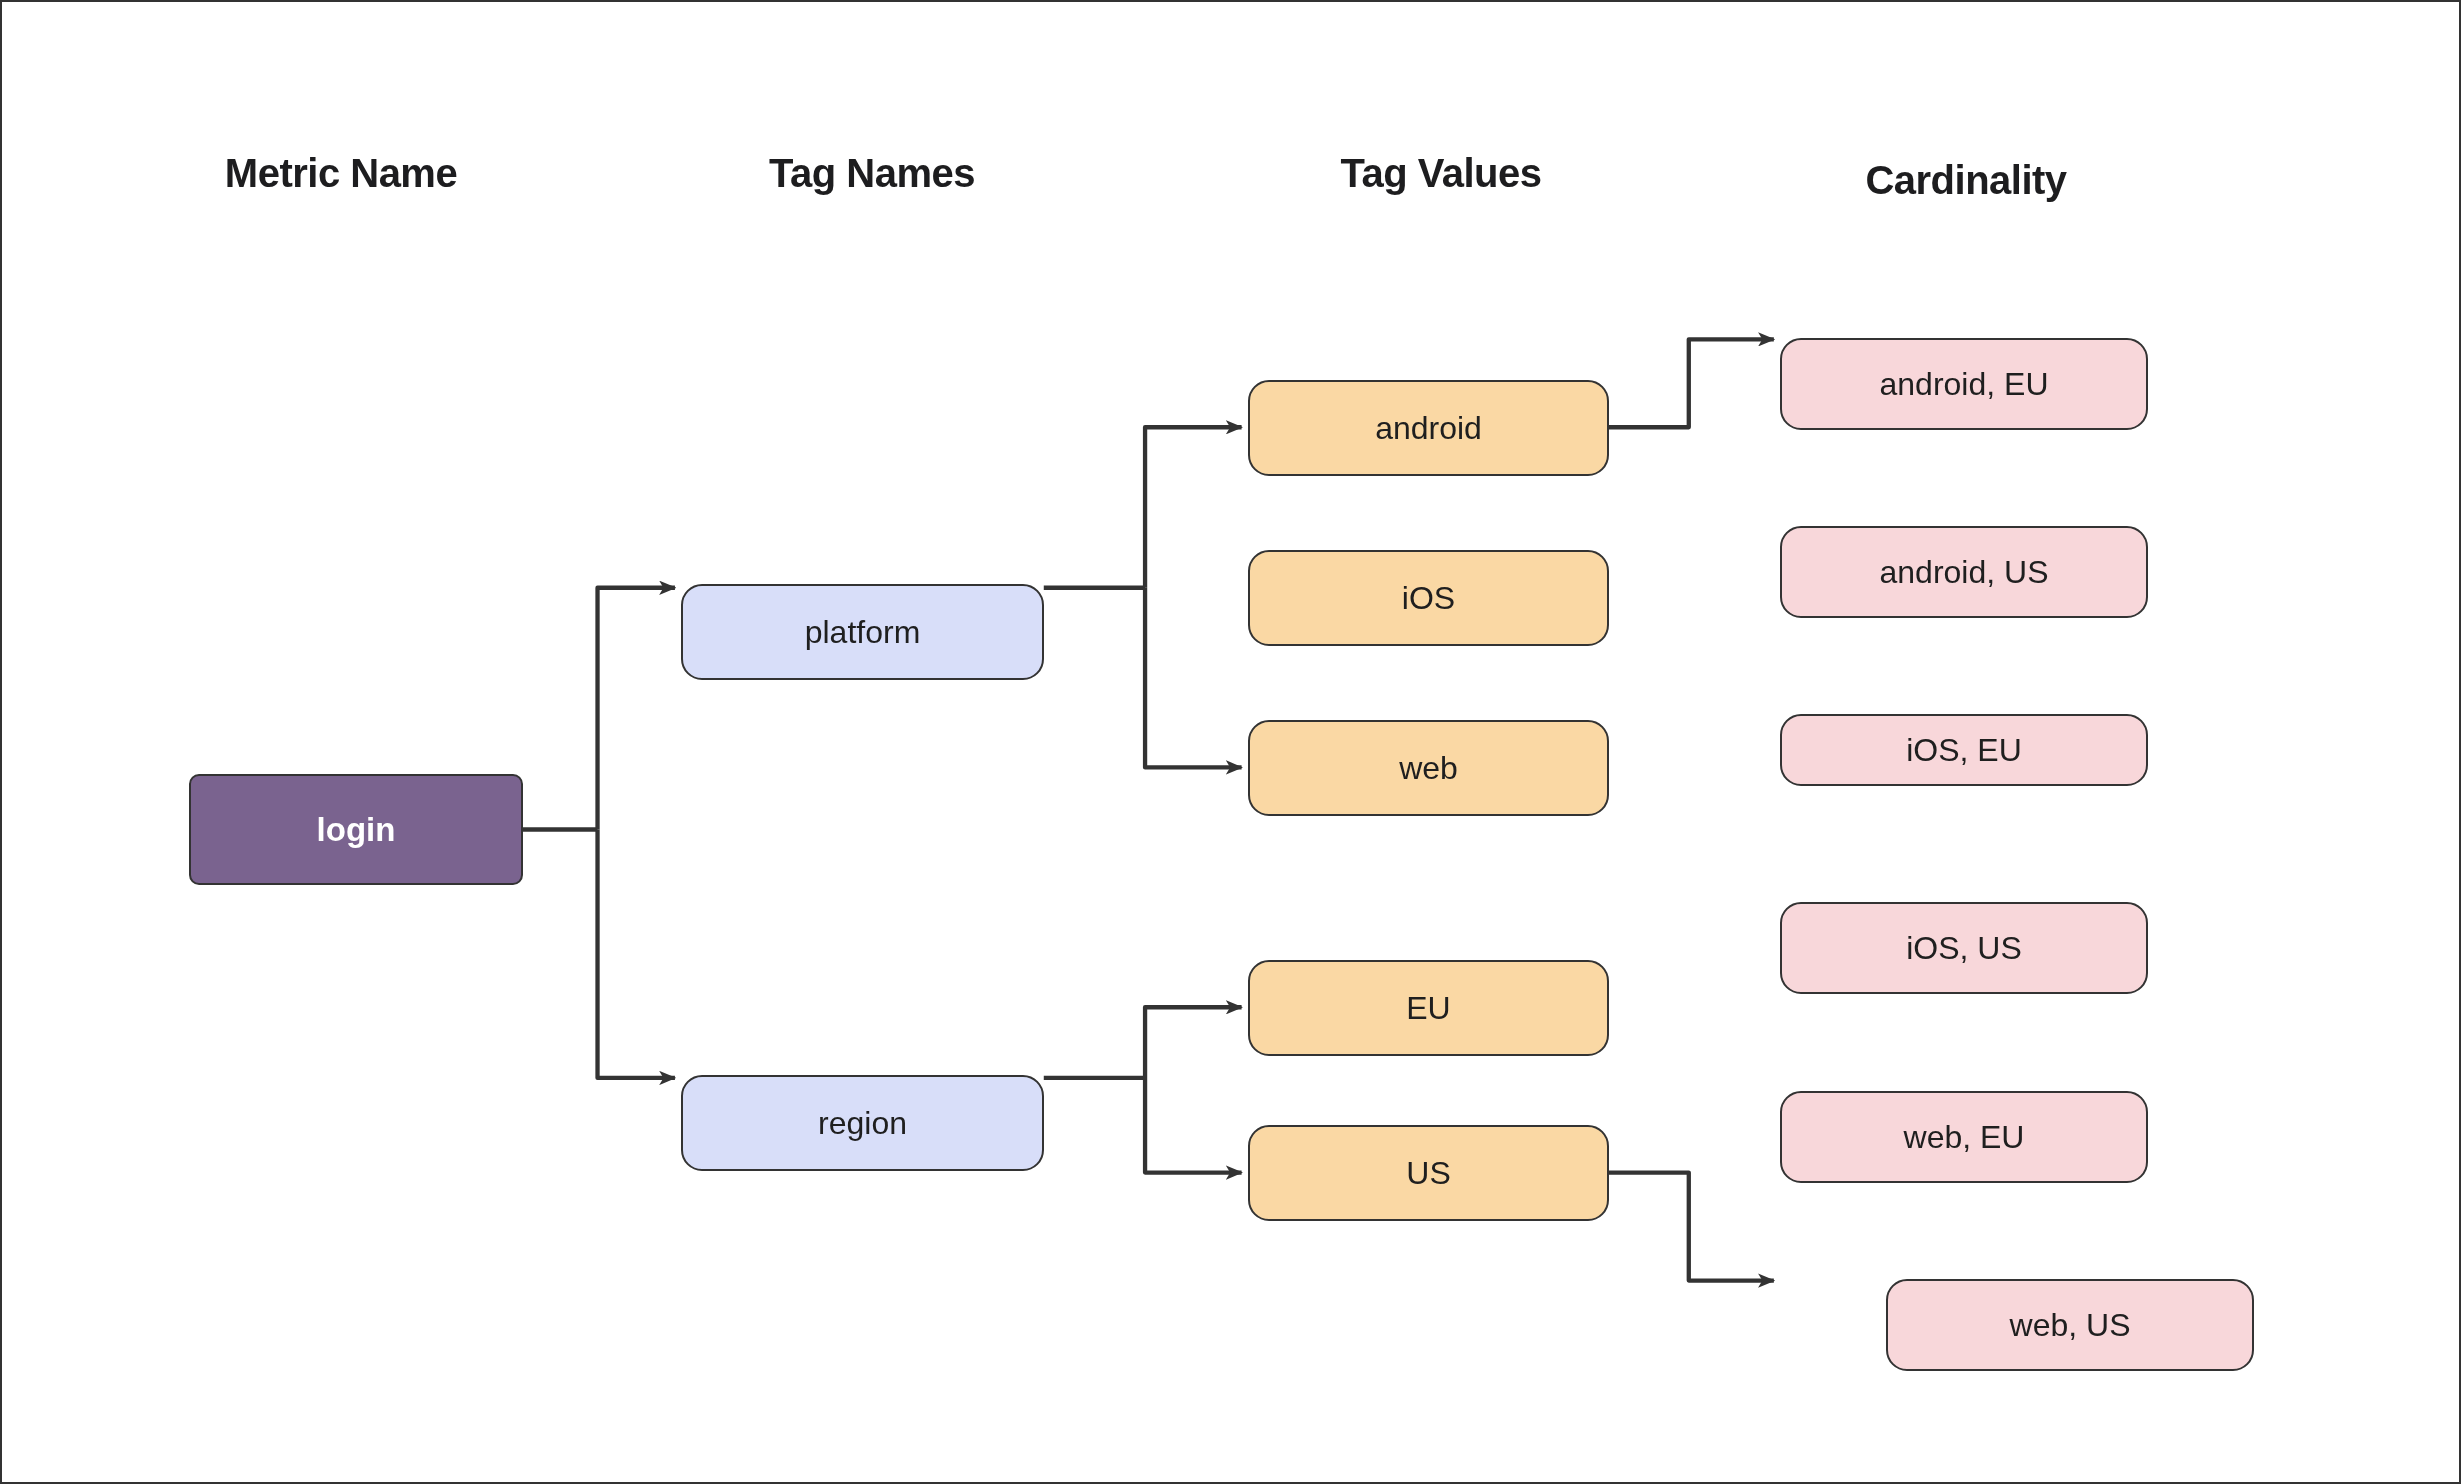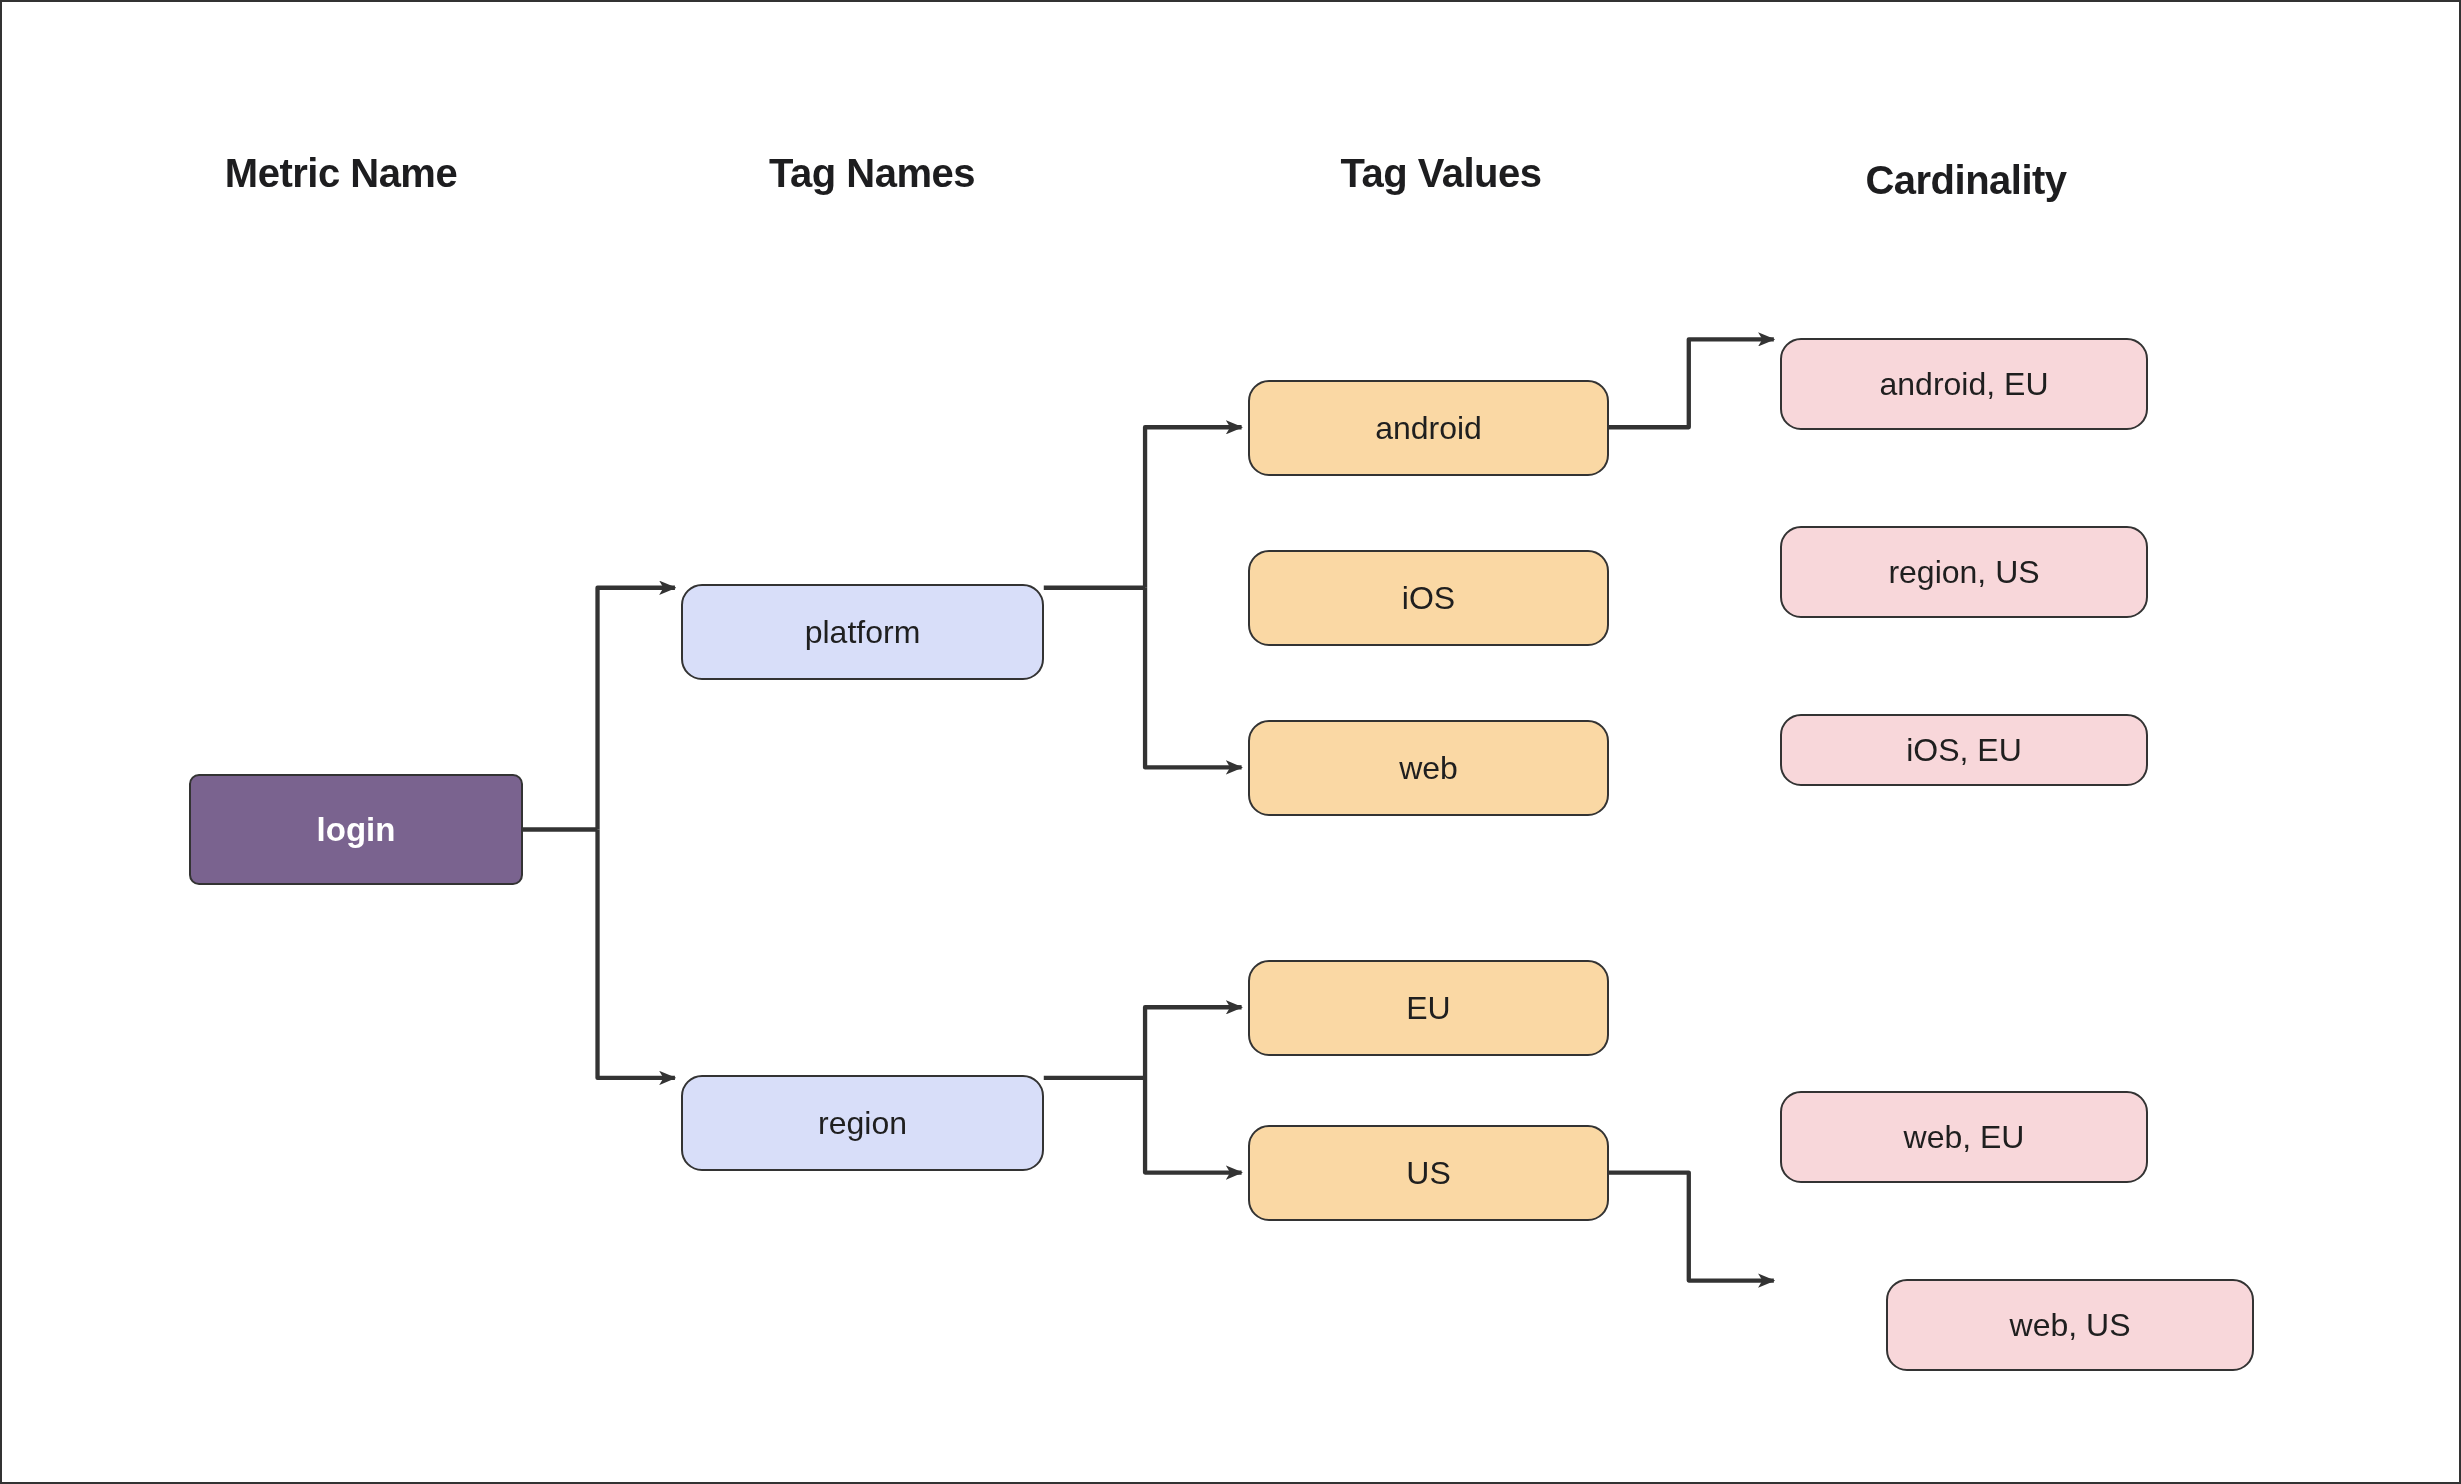--- a/index.html
+++ b/index.html
@@ -119,19 +119,20 @@
   <div class="node node-tag-name" id="node-platform">platform</div>
   <div class="node node-tag-name" id="node-region">region</div>
 
   <div class="node node-tag-value" id="node-android">android</div>
   <div class="node node-tag-value" id="node-ios">iOS</div>
   <div class="node node-tag-value" id="node-web">web</div>
   <div class="node node-tag-value" id="node-eu">EU</div>
   <div class="node node-tag-value" id="node-us">US</div>
 
   <div class="node node-cardinality" id="node-android-eu">android, EU</div>
-  <div class="node node-cardinality" id="node-android-us">region, US</div>
+  <div class="node node-cardinality" id="node-android-us">android, US</div>
   <div class="node node-cardinality" id="node-ios-eu">iOS, EU</div>
+  <div class="node node-cardinality" id="node-ios-us">iOS, US</div>
   <div class="node node-cardinality" id="node-web-eu">web, EU</div>
   <div class="node node-cardinality" id="node-web-us">web, US</div>
 
 </div>
 
 
 </body></html>

